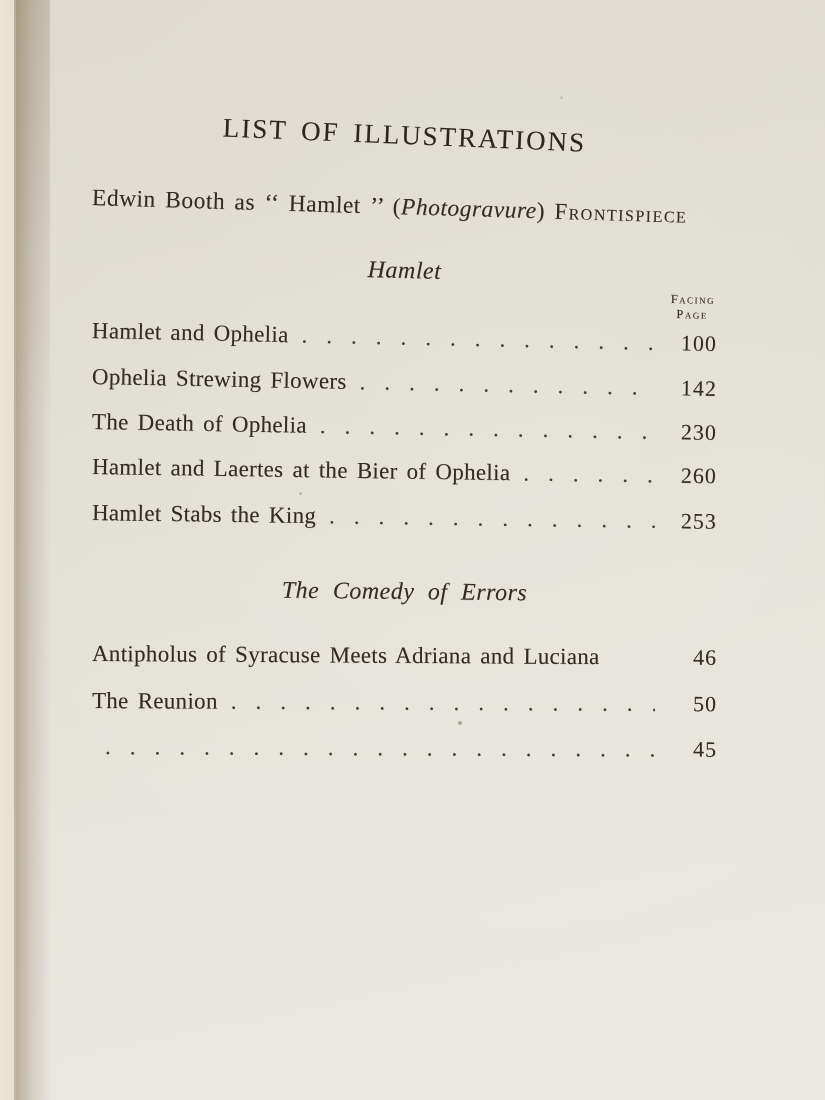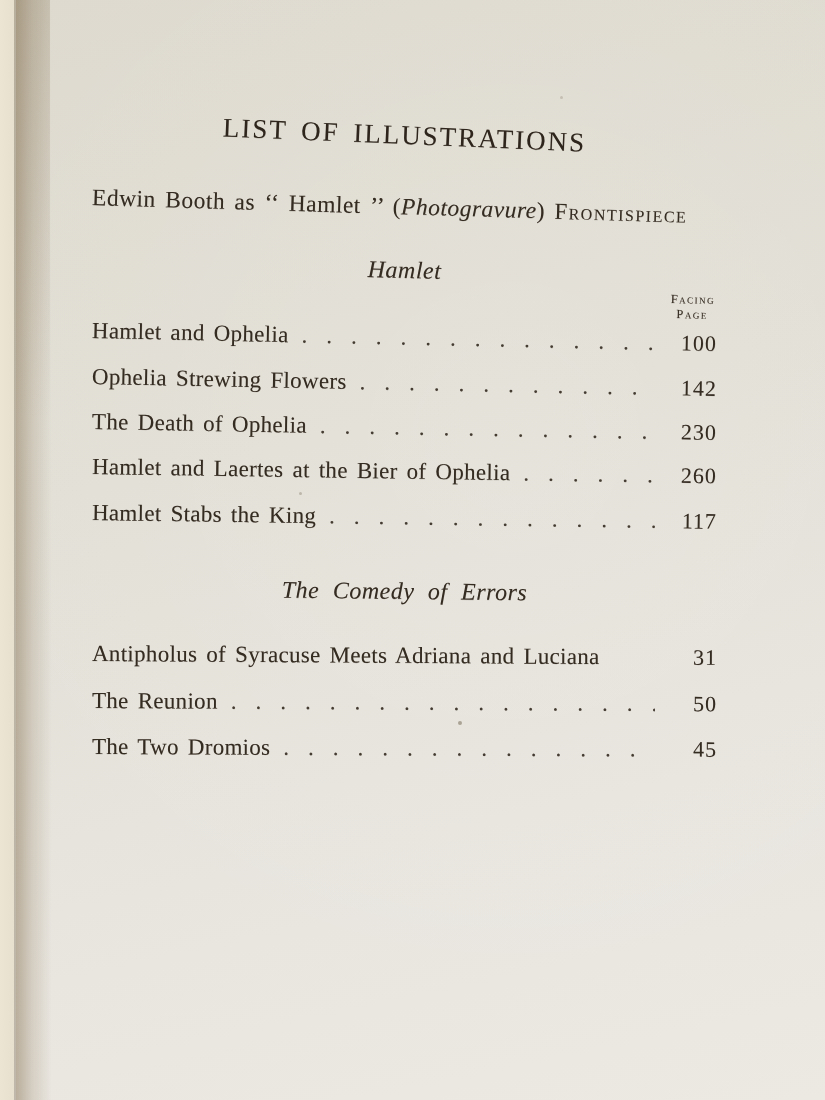--- a/index.html
+++ b/index.html
@@ -127,37 +127,36 @@
       <span class="pg">230</span>
     </div>
     <div class="row r4">
       <span class="label">Hamlet and Laertes at the Bier of Ophelia</span>
       <span class="dots"></span>
       <span class="pg">260</span>
     </div>
     <div class="row r5">
       <span class="label">Hamlet Stabs the King</span>
       <span class="dots"></span>
-      <span class="pg">117</span>
+      <span class="pg">253</span>
     </div>
 
     <div class="line sec-heading sec-comedy">The Comedy of Errors</div>
 
     <div class="row r6 no-dots">
       <span class="label">Antipholus of Syracuse Meets Adriana and Luciana</span>
 
-      <span class="pg">31</span>
+      <span class="pg">46</span>
     </div>
     <div class="row r7">
       <span class="label">The Reunion</span>
       <span class="dots"></span>
       <span class="pg">50</span>
     </div>
     <div class="row r8">
-      <span class="label">The Two Dromios</span>
       <span class="dots"></span>
       <span class="pg">45</span>
     </div>
 
   </div>
 
   <div class="speck sp1"></div>
   <div class="speck sp2"></div>
   <div class="speck sp3"></div>
 </div>

